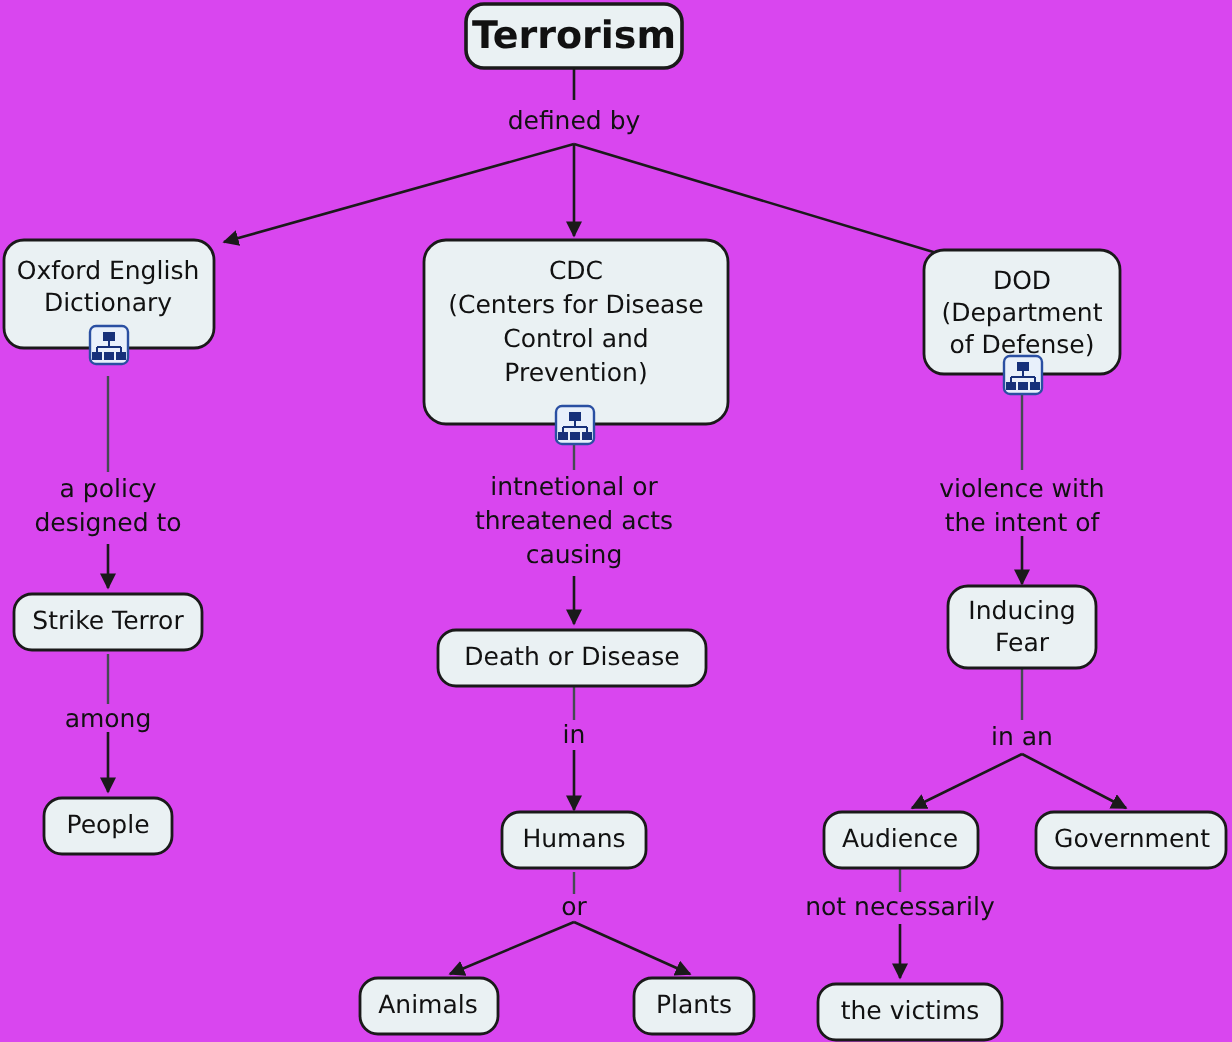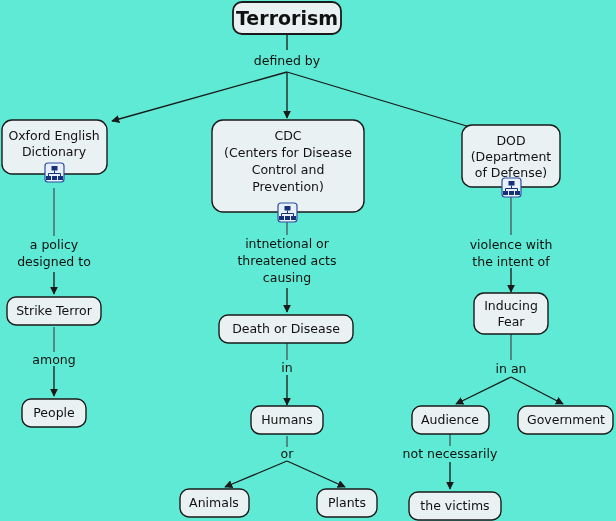--- a/index.html
+++ b/index.html
@@ -4,21 +4,21 @@
 <style>
   html, body {
     margin: 0;
     padding: 0;
     background: #ffffff;
   }
   #canvas-wrap {
     position: relative;
     width: 616px;
     height: 521px;
-    background: #5eead4;
+    background: #d946ef;
     overflow: hidden;
     font-family: "DejaVu Sans", sans-serif;
   }
   svg#map {
     display: block;
     width: 616px;
     height: 521px;
   }
   .node-box {
     fill: #eaf1f3;

